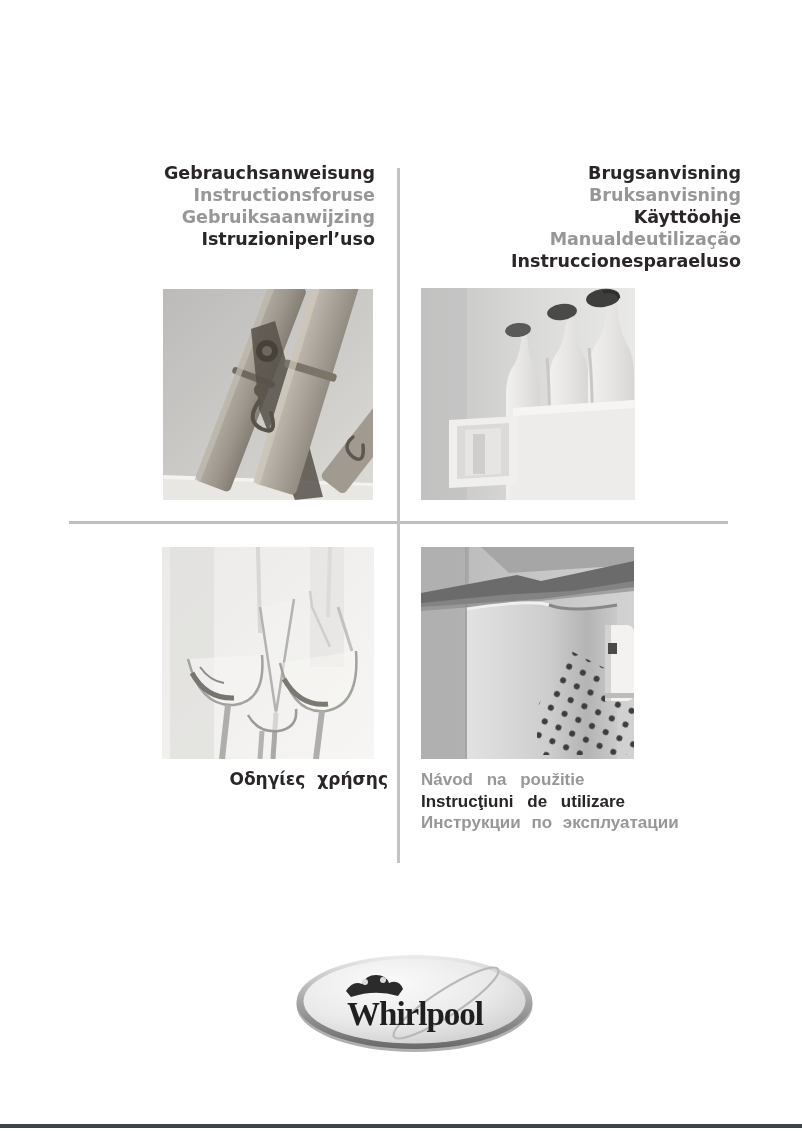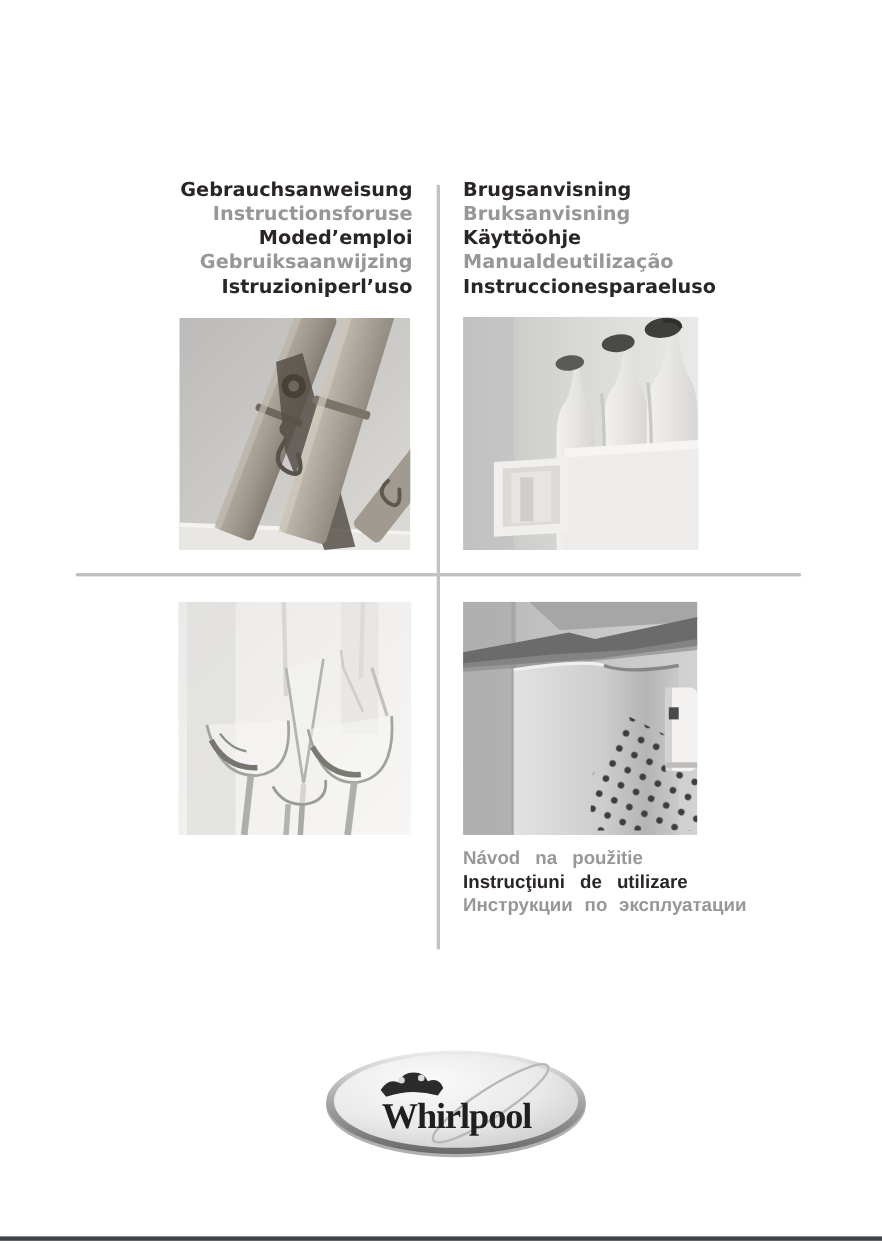--- a/index.html
+++ b/index.html
@@ -3,21 +3,21 @@
 <meta charset="utf-8">
 <style>
   html,body{margin:0;padding:0;background:#ffffff;}
   .page{
     position:relative;width:802px;height:1131px;background:#ffffff;overflow:hidden;
     font-family:"DejaVu Sans",sans-serif;
   }
   .lang{position:absolute;margin:0;}
   .lang p{margin:0;padding:0;white-space:nowrap;}
   .top-left{left:75px;top:162px;width:300px;text-align:right;}
-  .top-right{left:421px;top:162px;width:320px;text-align:left;}
+  .top-right{left:421px;top:162px;width:320px;text-align:right;}
   .bottom-left{left:88px;top:769px;width:300px;text-align:right;}
   .bottom-right{left:421px;top:769px;width:320px;text-align:left;}
   .top-left p,.top-right p{font-size:17.5px;line-height:22px;}
   .bottom-left p,.bottom-right p{font-size:17px;line-height:21.5px;}
   .f-meta{font-family:"DejaVu Sans",sans-serif;}
   .f-arial{font-family:"Liberation Sans",sans-serif;}
   .b{font-weight:bold;color:#2a2627;}
   .g{font-weight:bold;color:#979797;}
   .ws-m{word-spacing:6px;}
   .ws-w{word-spacing:9px;}
@@ -33,21 +33,20 @@
   .footer-bar{position:absolute;left:0;top:1124px;width:802px;height:4px;background:#3d434b;}
 </style>
 </head>
 <body>
 
 <div class="page">
 
   <section class="lang top-left">
     <p class="f-meta b">Gebrauchsanweisung</p>
     <p class="f-meta g">Instructionsforuse</p>
-    <p class="f-meta b">Moded’emploi</p>
     <p class="f-meta g">Gebruiksaanwijzing</p>
     <p class="f-meta b">Istruzioniperl’uso</p>
   </section>
 
   <section class="lang top-right">
     <p class="f-meta b">Brugsanvisning</p>
     <p class="f-meta g">Bruksanvisning</p>
     <p class="f-meta b">Käyttöohje</p>
     <p class="f-meta g">Manualdeutilização</p>
     <p class="f-meta b">Instruccionesparaeluso</p>
@@ -211,20 +210,21 @@
       <polygon points="150,104 213,136 213,208 116,208 116,160" fill="url(#holes)"></polygon>
 
       <rect x="184" y="78" width="29" height="76" rx="7" fill="#f3f2f0"></rect>
       <rect x="184" y="78" width="6" height="76" fill="#d4d3d1"></rect>
       <rect x="187" y="96" width="9" height="11" fill="#4a4a4a"></rect>
       <rect x="184" y="146" width="29" height="5" fill="#bdbcba"></rect>
     </svg>
   </figure>
 
   <section class="lang bottom-left">
+    <p class="f-meta b ws-m">Οδηγίες χρήσης</p>
   </section>
 
   <section class="lang bottom-right">
     <p class="f-arial g ws-w">Návod na použitie</p>
     <p class="f-arial b ws-w">Instrucţiuni de utilizare</p>
     <p class="f-arial g ws-m">Инструкции по эксплуатации</p>
   </section>
 
   <div class="logo">
     <svg width="241" height="102" viewBox="0 0 241 102" xmlns="http://www.w3.org/2000/svg">

